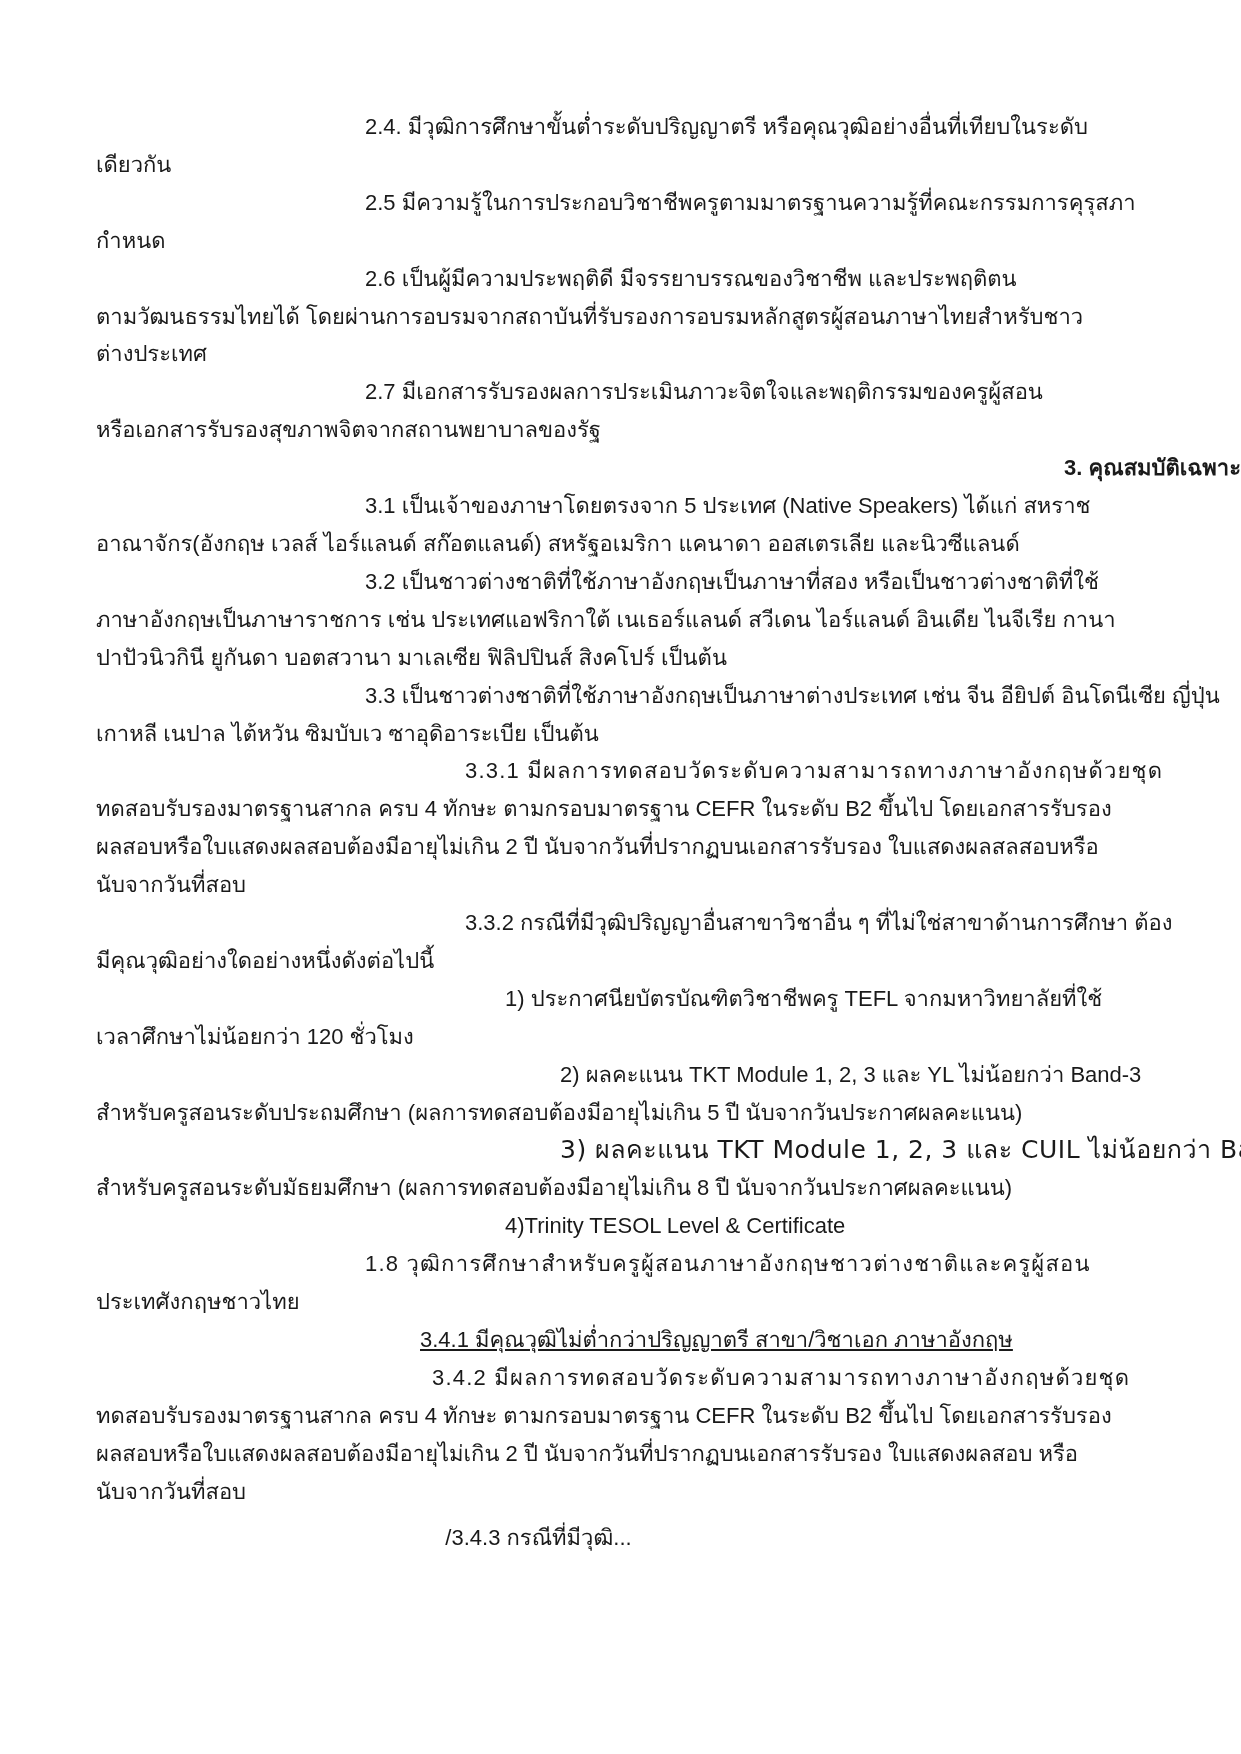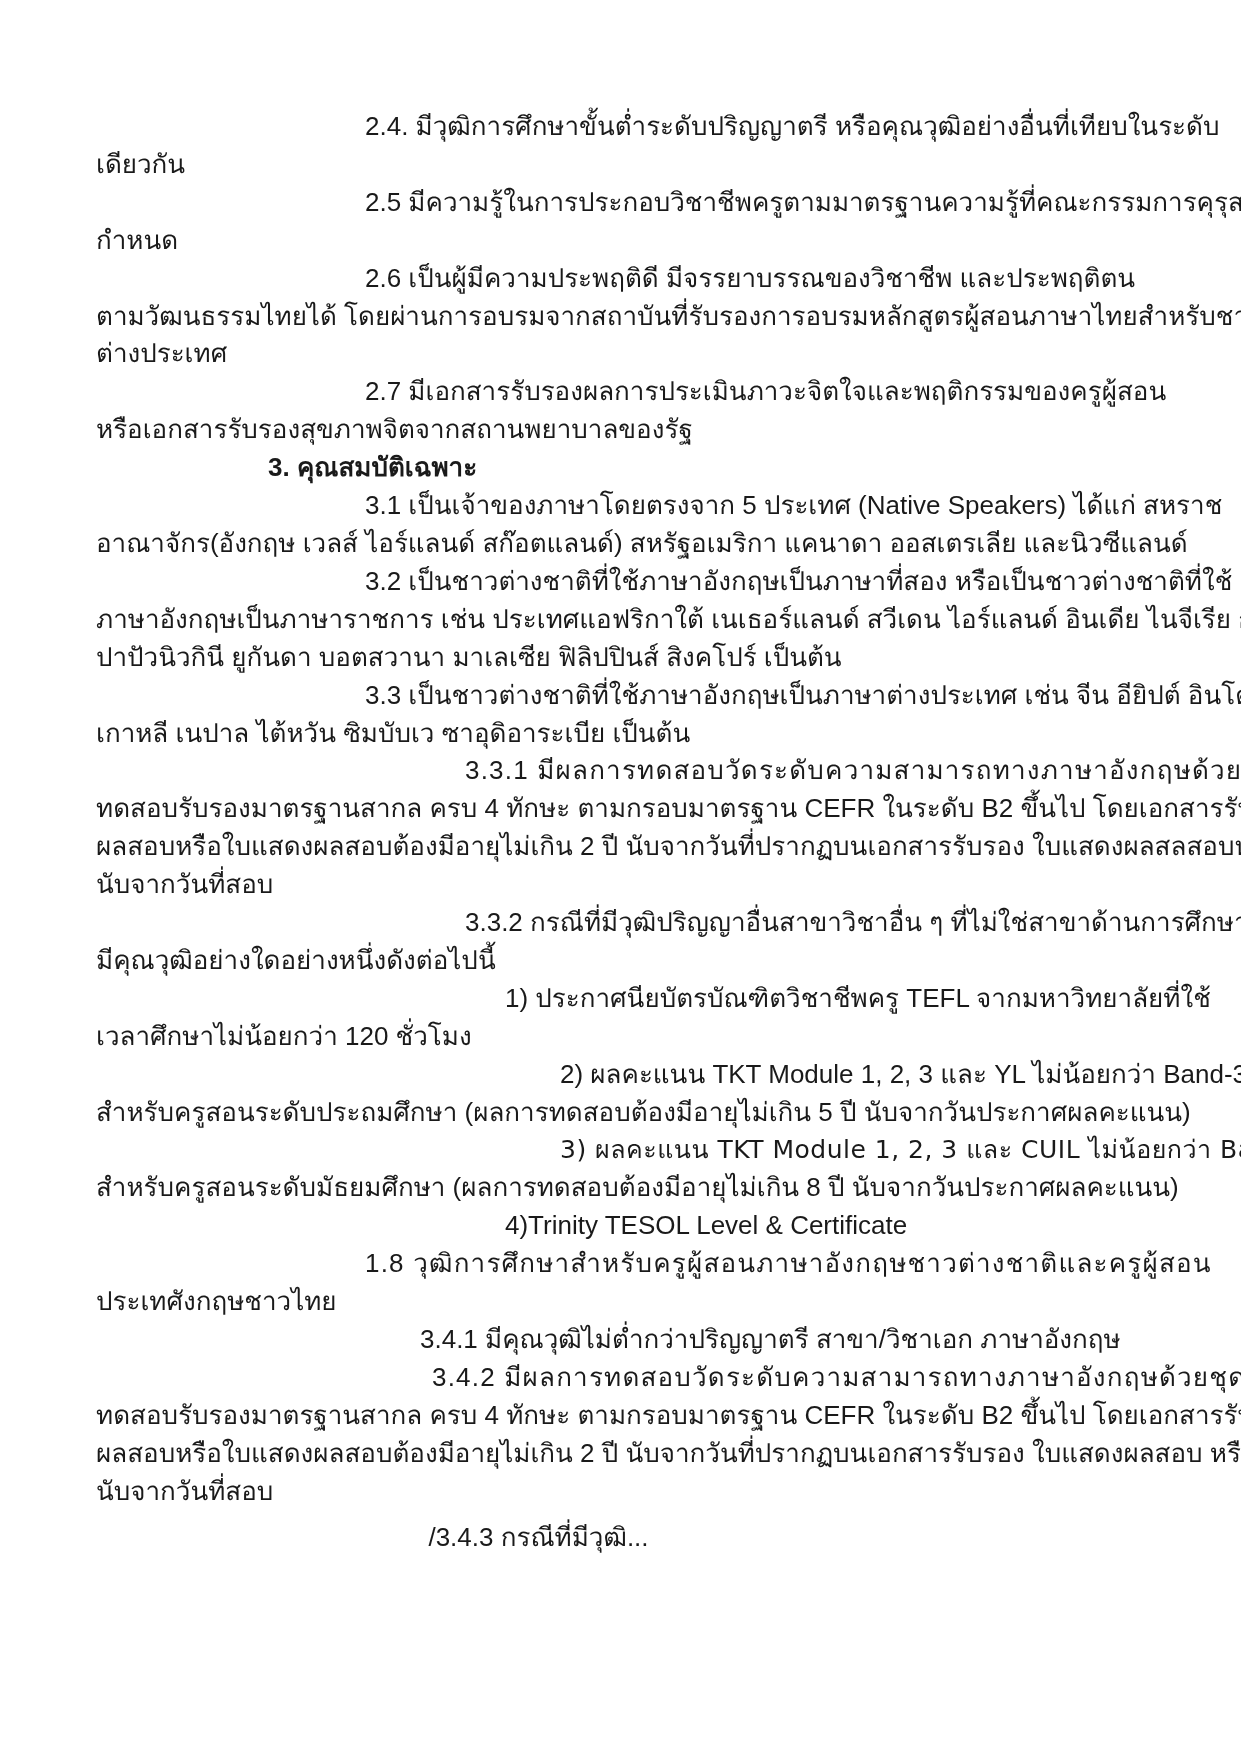--- a/index.html
+++ b/index.html
@@ -11,31 +11,31 @@
     position: relative;
     width: 1241px;
     height: 1754px;
     background: #ffffff;
     overflow: hidden;
     box-sizing: border-box;
     padding-top: 108px;
   }
   .doc-body { color: #1a1a1a; }
   .line {
-    font-size: 26px;
+    font-size: 22px;
     line-height: 37.9px;
     white-space: nowrap;
     color: #1a1a1a;
   }
   
   .ind-m      { padding-left: 96px; }   
-  .ind-header { padding-left: 268px; }   
+  .ind-header { padding-left: 268px; text-align: right; }   
   .ind-l1     { padding-left: 365px; }   
   .ind-l2     { padding-left: 465px; }   
-  .ind-l2a    { padding-left: 420px; }   
+  .ind-l2a    { padding-left: 420px; text-decoration: underline; }   
   .ind-l2b    { padding-left: 432px; }   
   .ind-l3     { padding-left: 505px; }   
   .ind-l3b    { padding-left: 560px; }   
   .bold   { font-weight: 700; }
   .spread { letter-spacing: 1.2px; }
   .alt    { font-size: 25px; letter-spacing: 0.5px; font-family: "DejaVu Sans", "Liberation Sans", sans-serif; }
   .align-right { text-align: center; padding-right: 164px; padding-left: 0; }
   .gap-before  { margin-top: 8px; }
 </style>
 </head>

